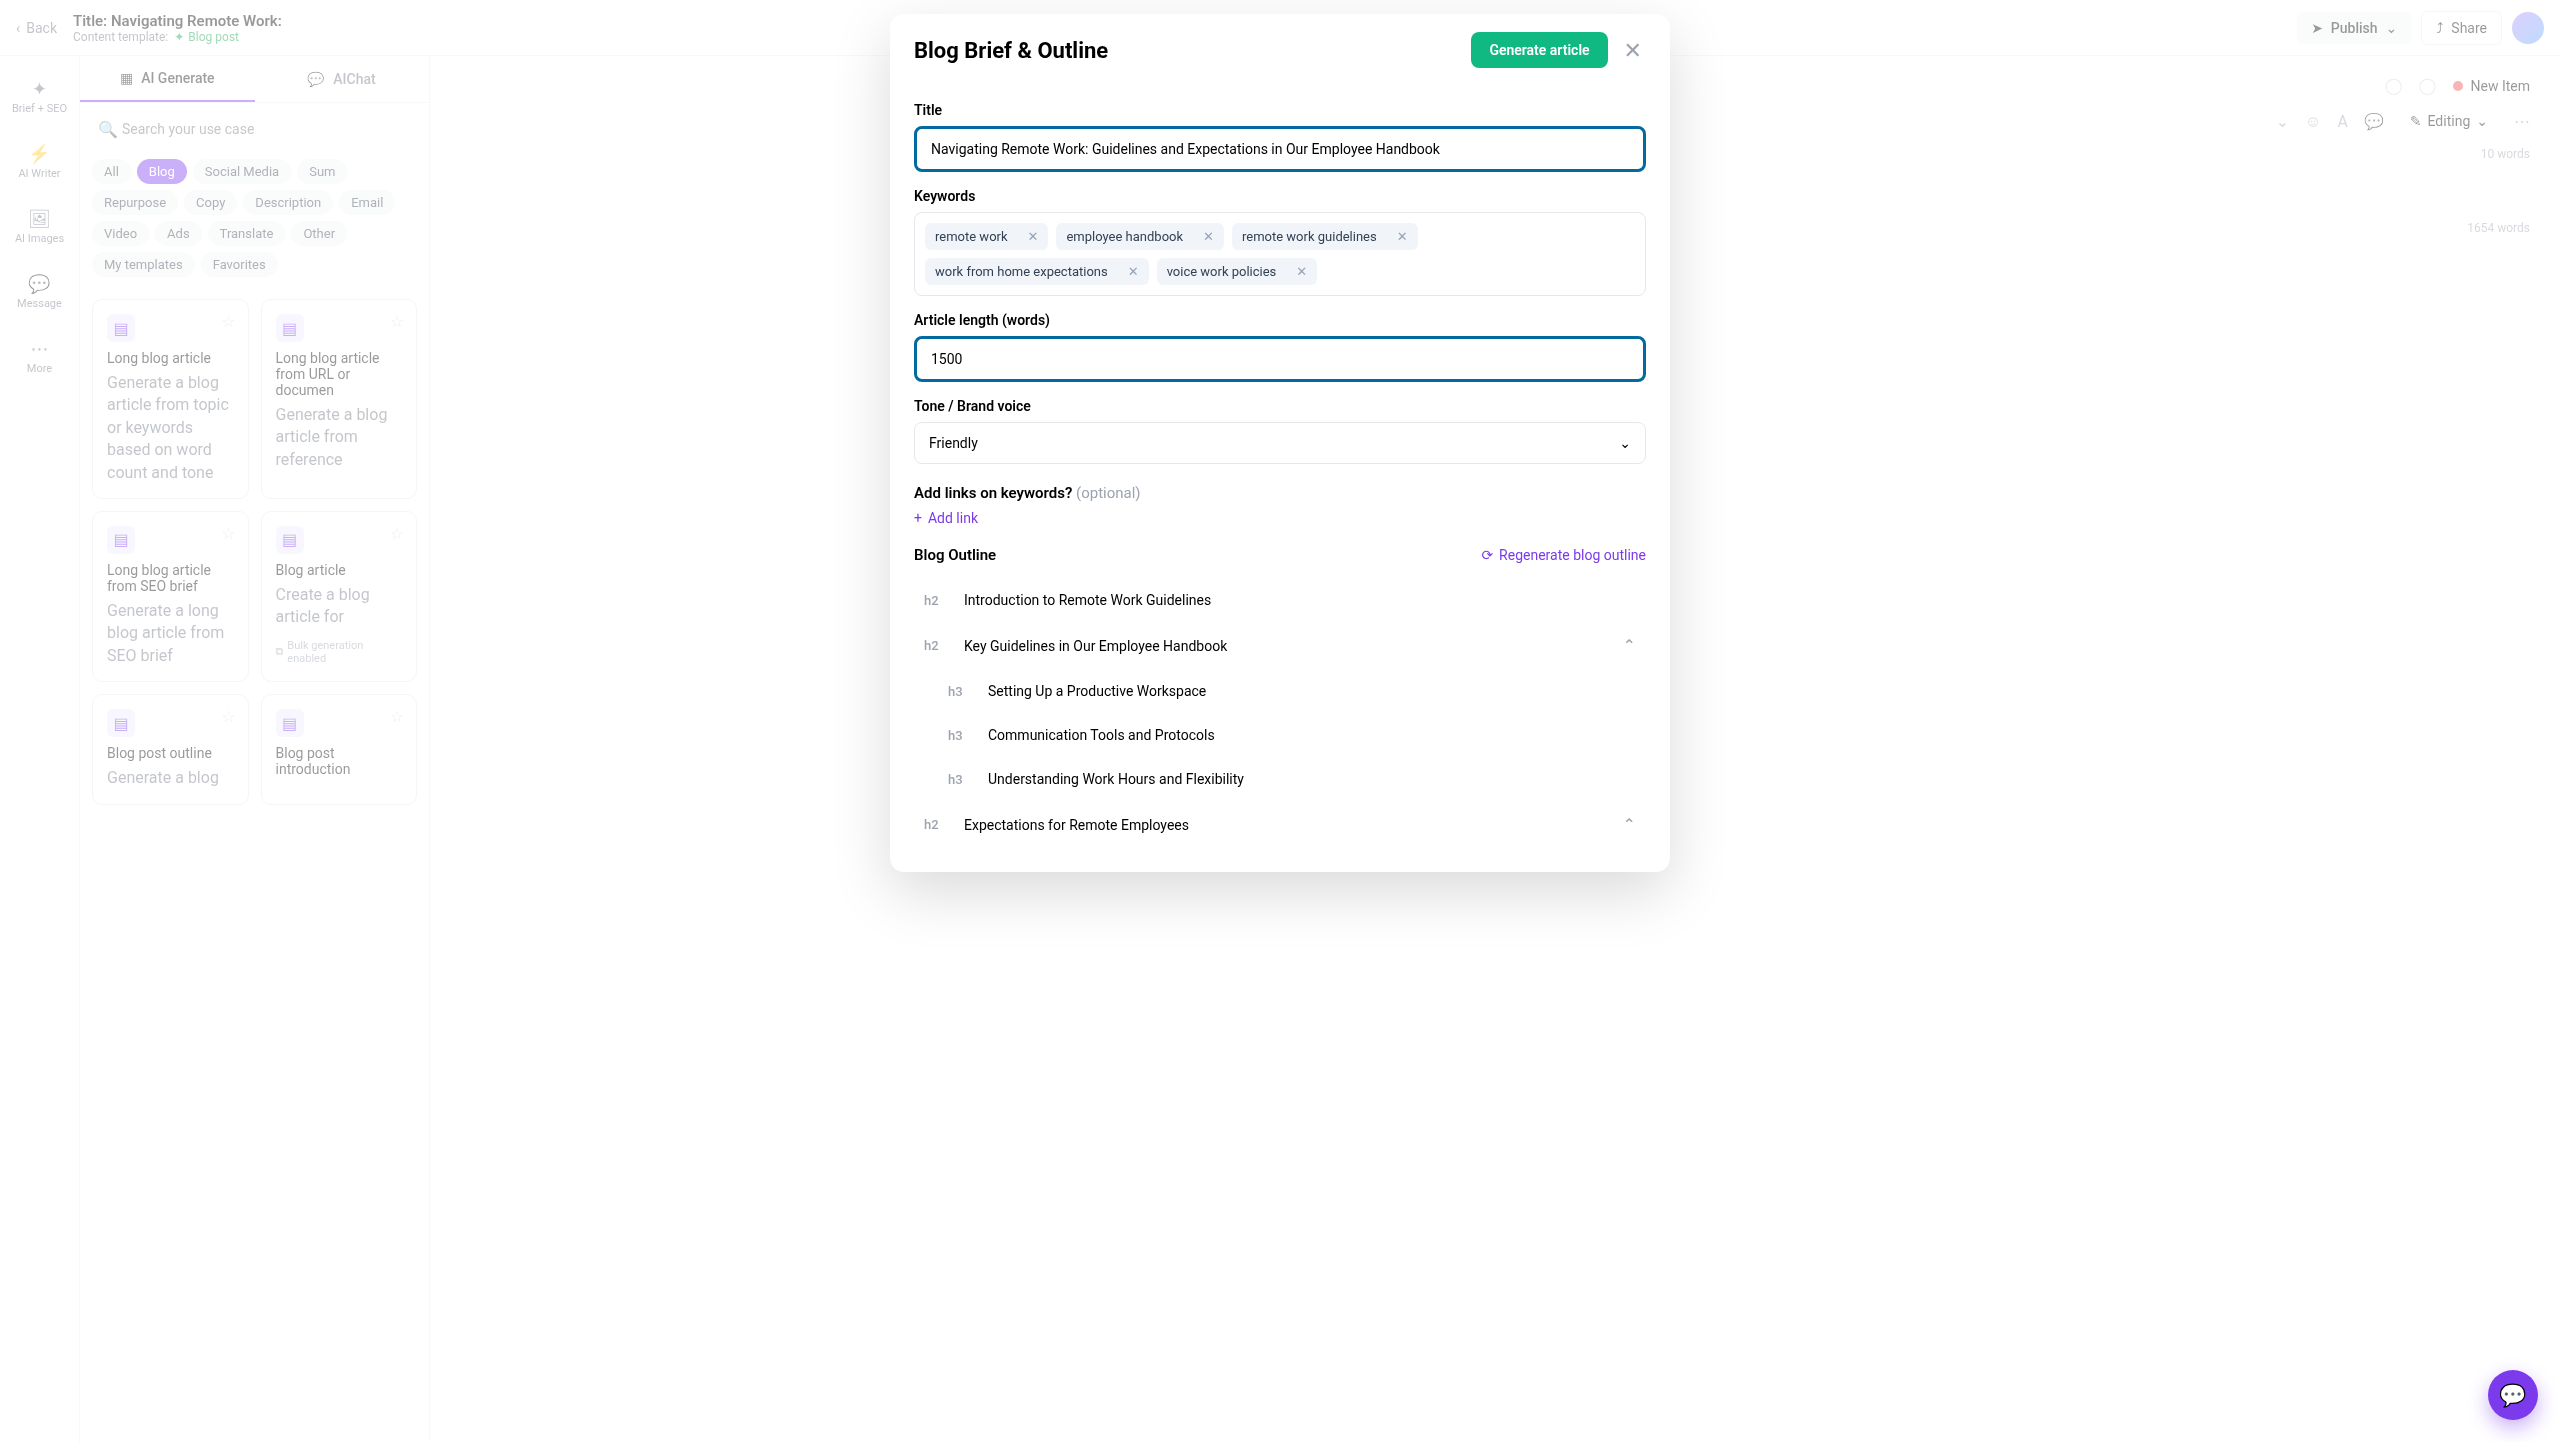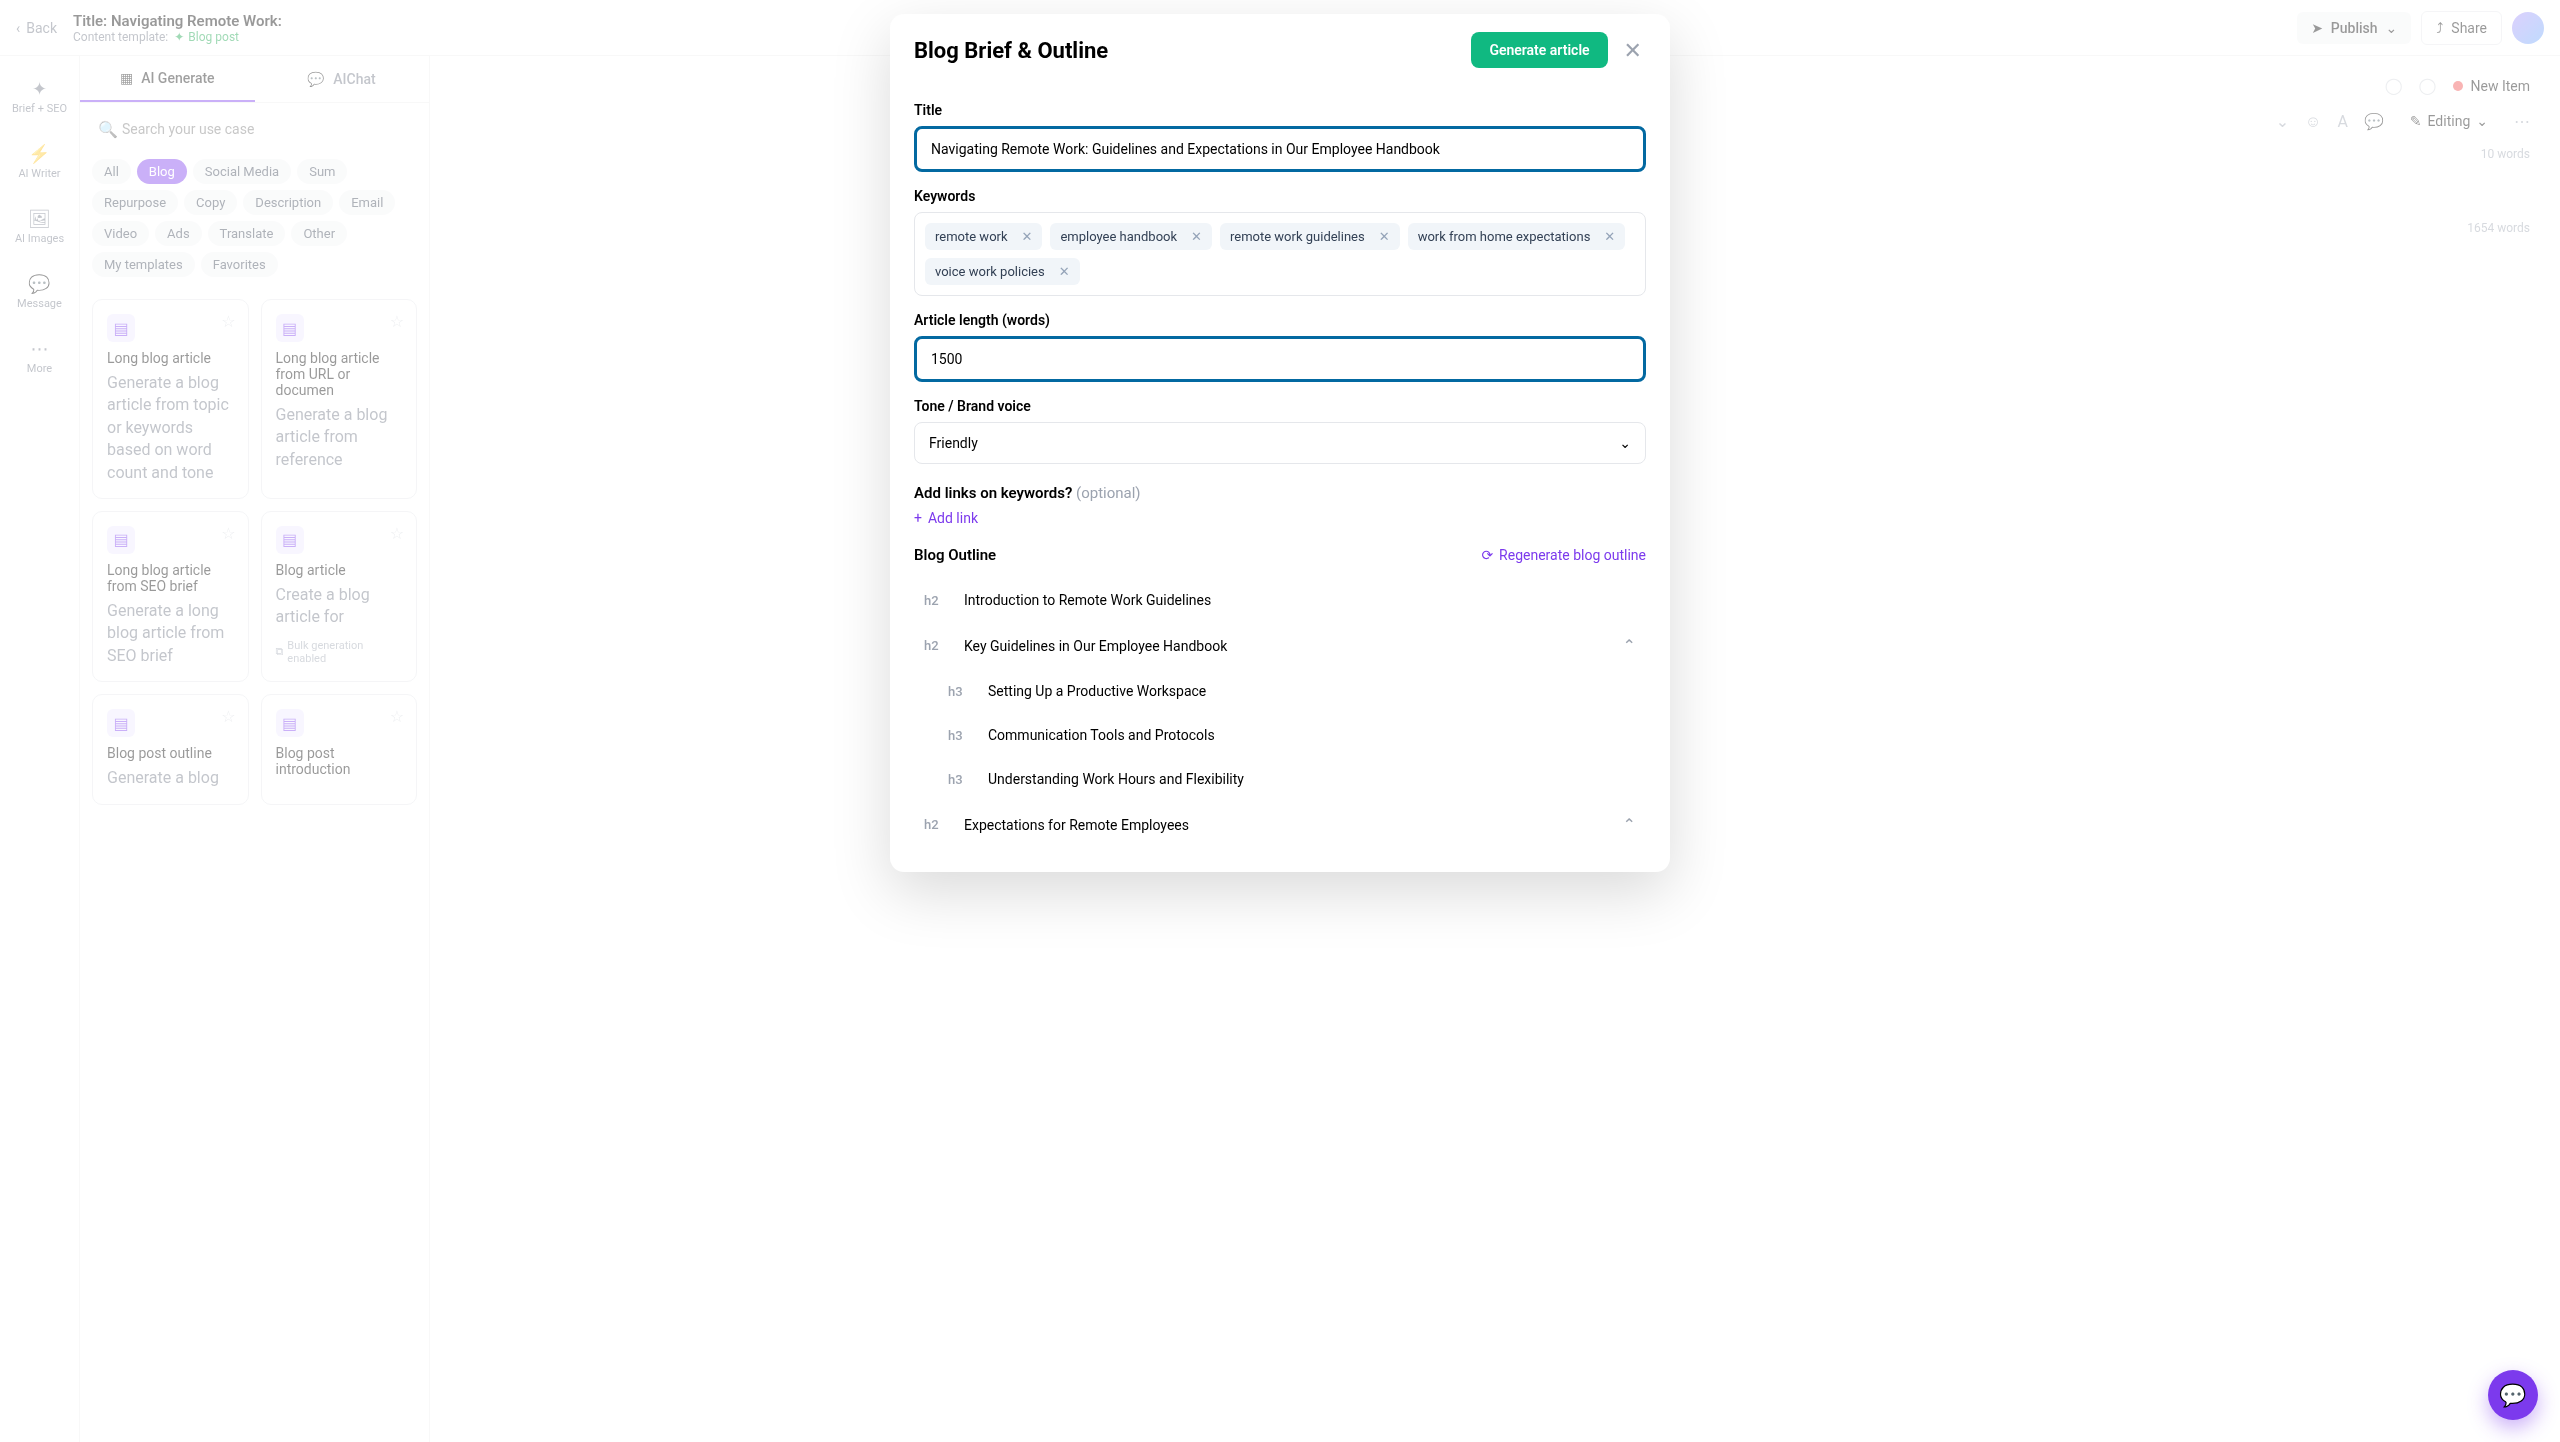--- a/index.html
+++ b/index.html
@@ -346,21 +346,21 @@
       min-height: 80px;
     }
     .kw-chip {
       background: #f1f5f9;
       color: #334155;
       padding: 6px 10px;
       border-radius: 6px;
       font-size: 13px;
       display: flex;
       align-items: center;
-      gap: 14px;
+      gap: 20px;
     }
     .kw-x {
       color: #94a3b8;
       cursor: pointer;
     }
     .select-box {
       width: 100%;
       border: 1px solid #e5e7eb;
       border-radius: 8px;
       padding: 12px 14px;

